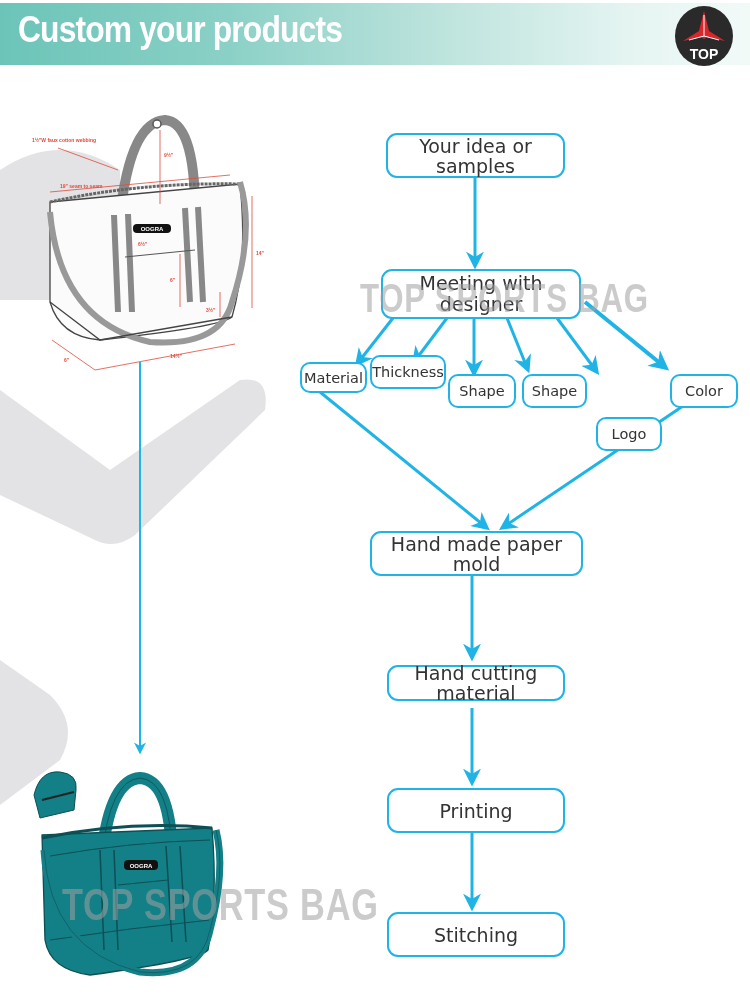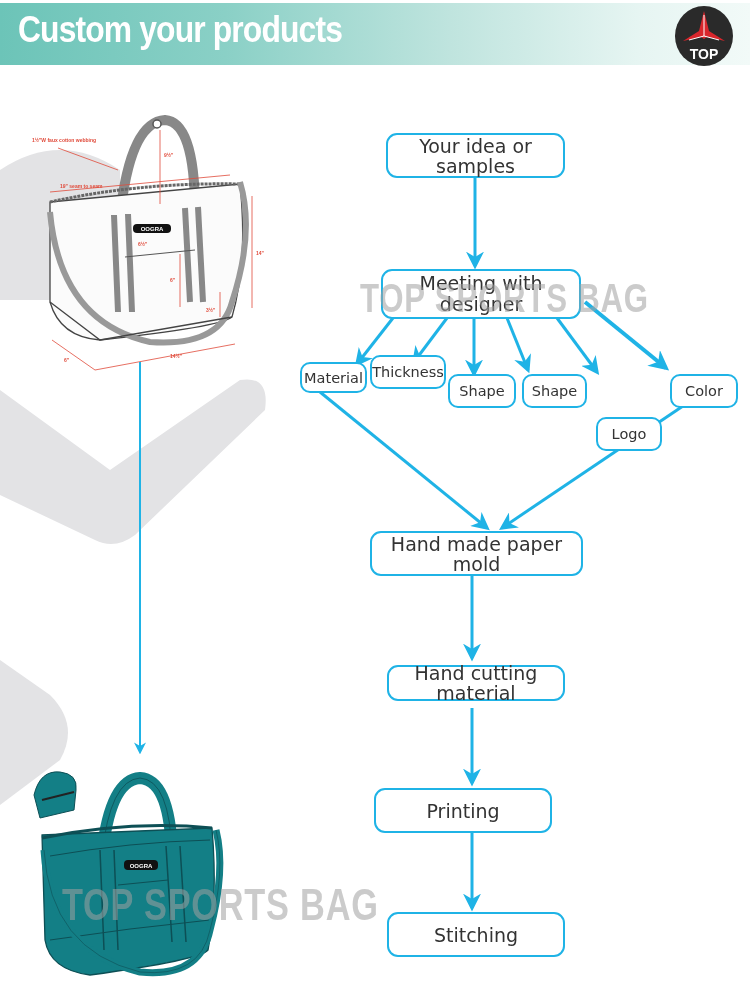--- a/index.html
+++ b/index.html
@@ -157,21 +157,21 @@
 <div class="node small" style="left:670px;top:374px;width:68px;height:34px;">
   <span>Color</span>
 </div>
 
 <div class="node" style="left:370px;top:531px;width:213px;height:45px;">
   <span>Hand made paper mold</span>
 </div>
 <div class="node" style="left:387px;top:665px;width:178px;height:36px;justify-content:center;">
   <span>Hand cutting material</span>
 </div>
-<div class="node" style="left:374px;top:788px;width:178px;height:45px;">
+<div class="node" style="left:387px;top:788px;width:178px;height:45px;">
   <span>Printing</span>
 </div>
 <div class="node" style="left:387px;top:912px;width:178px;height:45px;">
   <span>Stitching</span>
 </div>
 
 <div class="watermark" style="left:360px;top:276px;font-size:40px;">TOP SPORTS BAG</div>
 <div class="watermark" style="left:62px;top:880px;font-size:44px;">TOP SPORTS BAG</div>
 
 </body></html>

